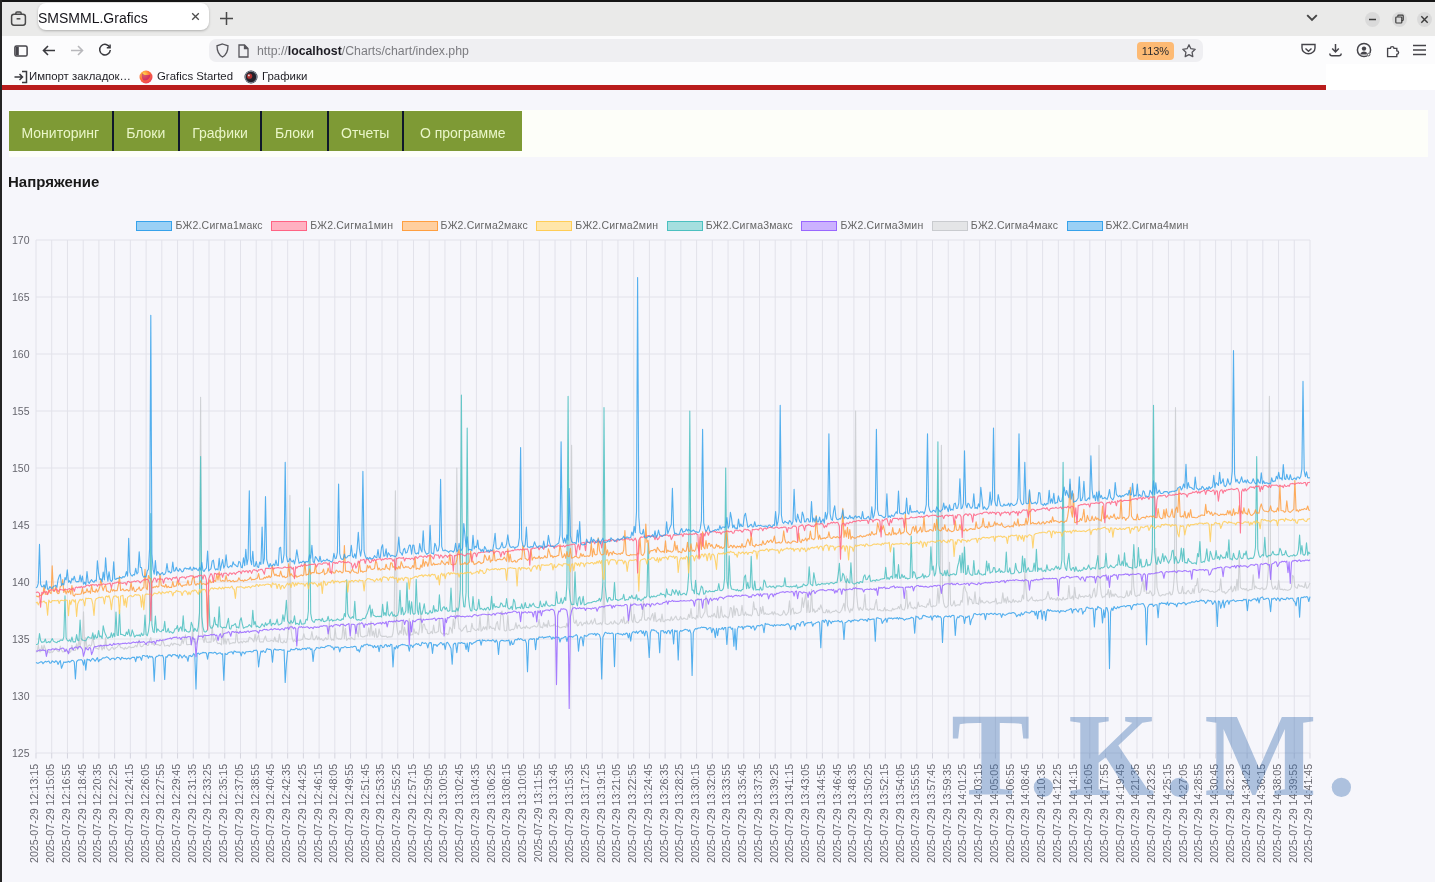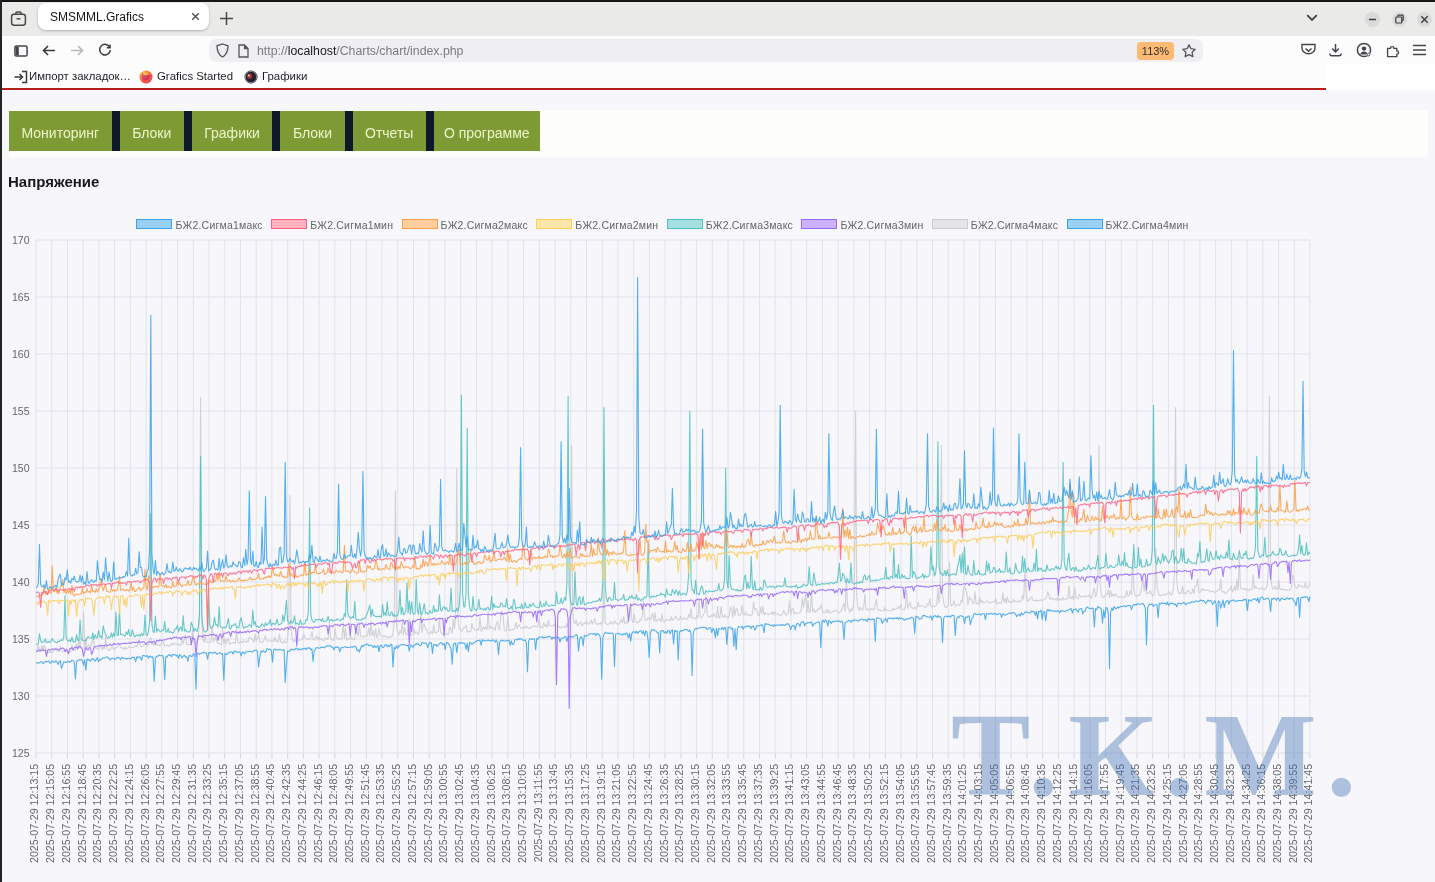--- a/index.html
+++ b/index.html
@@ -5,47 +5,47 @@
 html,body{width:1435px;height:882px;overflow:hidden;font-family:"Liberation Sans",sans-serif}
 body{background:#fff;position:relative}
 .abs{position:absolute}
 
 #topstrip{left:0;top:0;width:1435px;height:2px;background:#161616}
 #ledge{left:0;top:0;width:2px;height:882px;background:#242424;z-index:50}
 
 
 #tabbar{left:0;top:2px;width:1435px;height:34px;background:#eaeae9}
 #tab{left:38px;top:1px;width:171px;height:26.5px;background:#fff;border-radius:8px;box-shadow:0 1px 2.5px rgba(0,0,0,.25)}
-#tab .title{position:absolute;left:12px;top:7px;font-size:12px;color:#15141a;white-space:nowrap}
+#tab .title{position:absolute;left:0;top:7px;font-size:14px;color:#15141a;white-space:nowrap}
 #tab .x{position:absolute;right:7px;top:7px;width:13px;height:13px;color:#4c4c4c}
 #newtab{left:218px;top:8px;width:17px;height:17px;color:#4a4a4a}
 #tablist{left:1306px;top:11px;width:12px;height:10px;color:#454545}
 .winbtn{width:15px;height:15px;border-radius:50%;background:#dadada;top:10px}
 .winbtn svg{position:absolute;left:0;top:0}
 
 #toolbar{left:0;top:36px;width:1435px;height:28px;background:#fcfcfd}
-#bmbar{left:0;top:64px;width:1326px;height:26px;background:#fcfcfd;border-bottom:2px solid #b91c1c}
+#bmbar{left:0;top:64px;width:1326px;height:26px;background:#fcfcfd;border-bottom:5px solid #b91c1c}
 #content{left:0;top:90px;width:1435px;height:792px;background:#f6f6fb}
 #urlbar{left:209px;top:3px;width:994px;height:23px;background:#efeff2;border-radius:7px}
 #urltext{position:absolute;left:48px;top:4.5px;font-size:12.3px;color:#7c7c80;white-space:nowrap}
-#urltext b{color:#1c1b22;font-weight:400}
+#urltext b{color:#1c1b22;font-weight:700}
 #zoompill{position:absolute;left:928px;top:2.5px;width:37px;height:18px;background:#fdba74;border-radius:4px;font-size:11px;color:#2b2b2e;text-align:center;line-height:18px}
 .tbi{color:#45444a}
 
 .bmitem{position:absolute;top:6px;font-size:11.4px;color:#1f1e24;white-space:nowrap}
 
 #navband{left:9px;top:109.5px;height:47.5px;width:1419px;background:#fdfef9}
 #nav{left:9px;top:111px;height:40px;display:flex;background:#7e9a35}
 #nav a{display:block;line-height:44.5px;padding:0 12.5px;color:#eaf6c8;font-size:14px;text-decoration:none}
-#nav a + a{border-left:8px solid #0f172a}
-#nav a:last-child{padding:0 10px}
+#nav a + a{border-left:2px solid #0f172a}
+#nav a:last-child{padding:0 16px}
 #h1{left:8px;top:173px;font-size:15px;font-weight:bold;color:#191919}
 
 #legend{left:0;top:219px;width:1325px;display:flex;justify-content:center;align-items:center}
-.li{display:flex;align-items:flex-start;margin:0 4.2px}
+.li{display:flex;align-items:flex-end;margin:0 4.2px}
 .lb{width:36px;height:10px;border:1.6px solid;margin-right:3px}
 .lt{font-size:10.5px;letter-spacing:0.2px;color:#666}
 #chartwrap{left:0;top:232px;width:1360px;height:650px}
 </style></head>
 <body>
 <div class="abs" id="content"></div>
 <div class="abs" id="tabbar">
  <svg class="abs" style="left:10px;top:9px" width="17" height="16" viewBox="0 0 17 16" fill="none" stroke="#4a4a4a" stroke-width="1.5">
       <rect x="1.6" y="3.2" width="13.8" height="11" rx="2.4"></rect>
       <path d="M5.8 3 V2.4 a1.3 1.3 0 0 1 1.3 -1.3 h2.8 a1.3 1.3 0 0 1 1.3 1.3 V3"></path>

